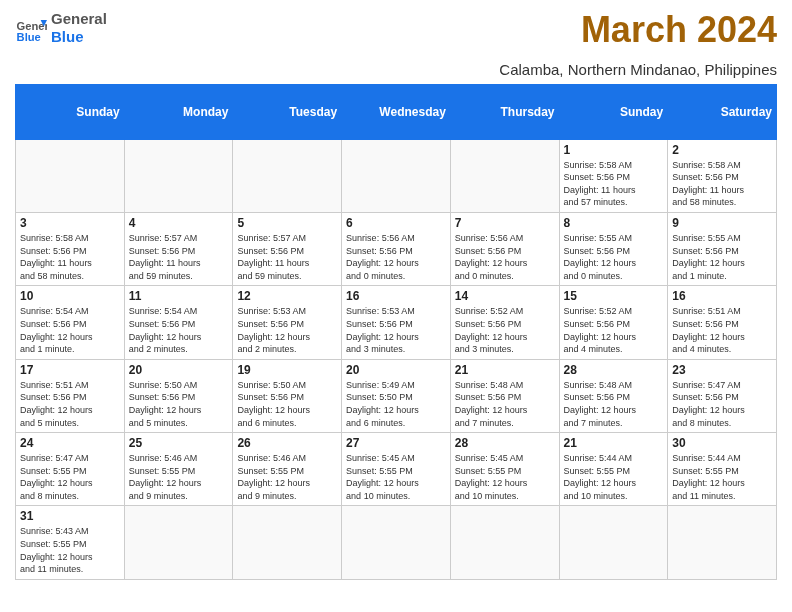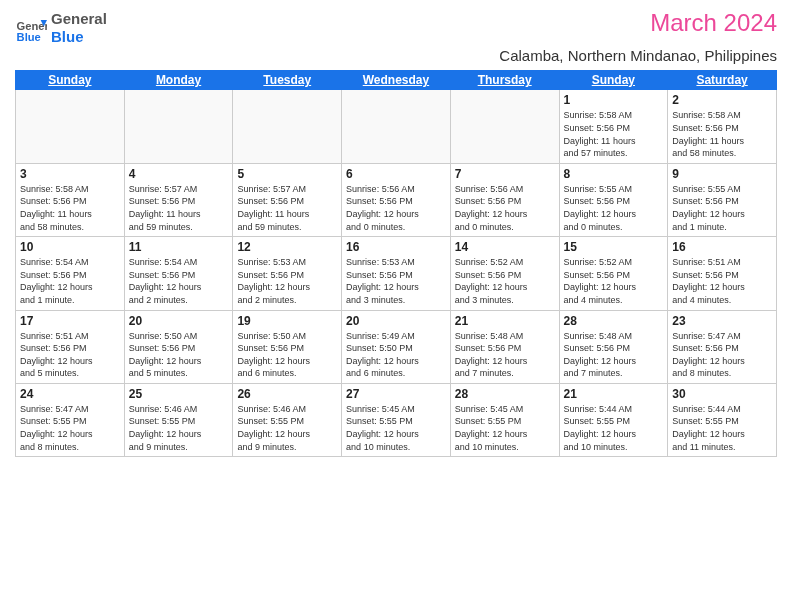--- a/index.html
+++ b/index.html
@@ -22,44 +22,43 @@
       gap: 4px;
     }
     .logo-icon {
       width: 32px;
       height: 32px;
     }
     .title-section {
       text-align: right;
     }
     .month-title {
-      font-size: 24px;
-      font-weight: normal;
-      color: #ec4899;
+      font-size: 36px;
+      font-weight: bold;
+      color: #a16207;
       line-height: 1.1;
     }
     .location-title {
       font-size: 15px;
       color: #333;
       margin-top: 11px;
     }
     table {
       width: 100%;
       border-collapse: collapse;
       table-layout: fixed;
     }
     thead th {
       background-color: #1a73e8;
       color: #fff;
       font-size: 12px;
       font-weight: bold;
-      padding: 2px 4px;
-      text-align: center;
+      padding: 20px 4px;
+      text-align: right;
       border: 1px solid #1a73e8;
-      text-decoration: underline;
     }
     tbody td {
       border: 1px solid #ccc;
       vertical-align: top;
       padding: 3px 4px;
       font-size: 9.5px;
       color: #222;
       height: 72px;
     }
     .day-number {
@@ -336,14 +335,29 @@
 and 10 minutes.</div>
         </td>
         <td>
           <span class="day-number">30</span>
           <div class="cell-info" style="white-space: pre-line;">Sunrise: 5:44 AM
 Sunset: 5:55 PM
 Daylight: 12 hours
 and 11 minutes.</div>
         </td>
       </tr>
+      <tr>
+        <td>
+          <span class="day-number">31</span>
+          <div class="cell-info" style="white-space: pre-line;">Sunrise: 5:43 AM
+Sunset: 5:55 PM
+Daylight: 12 hours
+and 11 minutes.</div>
+        </td>
+        <td class="empty-cell"></td>
+        <td class="empty-cell"></td>
+        <td class="empty-cell"></td>
+        <td class="empty-cell"></td>
+        <td class="empty-cell"></td>
+        <td class="empty-cell"></td>
+      </tr>
     </tbody>
 </table>
 
 </body></html>

